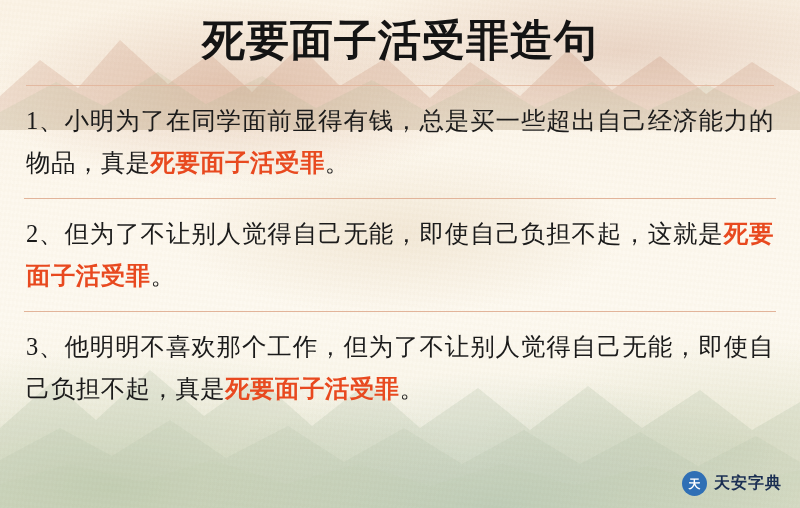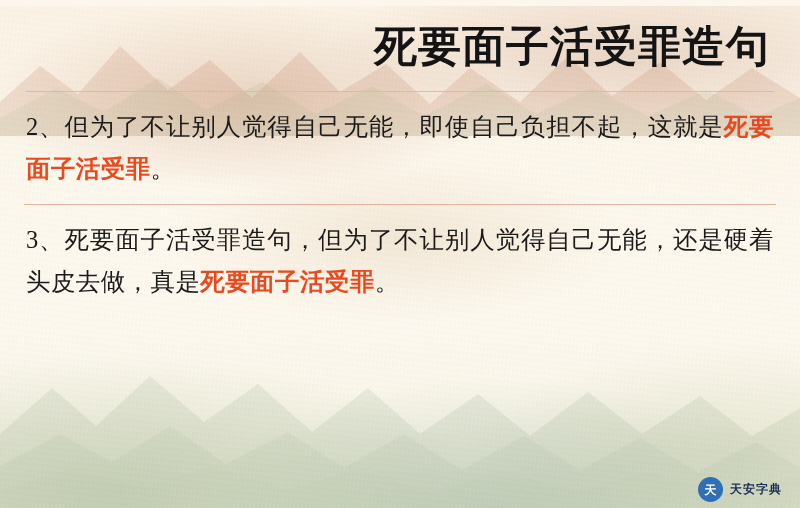--- a/index.html
+++ b/index.html
@@ -47,23 +47,23 @@
   }
 
   .content {
     position: relative;
     z-index: 3;
     padding: 0 24px;
     box-sizing: border-box;
   }
 
   .title {
-    margin: 6px;
+    margin: 0;
     padding-top: 16px;
-    text-align: right;
+    text-align: center;
     font-size: 43px;
     line-height: 1.18;
     font-weight: 700;
     color: #141414;
     letter-spacing: 1px;
     font-family: "Liberation Serif", "DejaVu Serif", serif;
   }
 
   .divider {
     height: 1px;
@@ -109,21 +109,21 @@
     display: flex;
     align-items: center;
     justify-content: center;
     color: #ffffff;
     font-size: 12px;
     font-weight: 700;
     font-family: "Liberation Serif", "DejaVu Serif", serif;
     line-height: 1;
   }
   .logo-text {
-    font-size: 12px;
+    font-size: 16px;
     font-weight: 700;
     color: #1a2e52;
     letter-spacing: 1px;
     font-family: "Liberation Serif", "DejaVu Serif", serif;
   }
 </style>
 </head>
 <body>
 
 <div class="page">
@@ -146,24 +146,25 @@
   <div class="grain"></div>
 
   <div class="content">
 
     <h1 class="title">死要面子活受罪造句</h1>
 
     <div class="divider"></div>
 
     <ul class="sentences">
 
+      <li class="sentence"><span>1、</span><span>小明为了在同学面前显得有钱，总是买一些超出自己经济能力的物品，真是</span><span class="hl">死要面子活受罪</span><span>。</span></li>
 
       <li class="sentence"><span>2、</span><span>但为了不让别人觉得自己无能，即使自己负担不起，这就是</span><span class="hl">死要面子活受罪</span><span>。</span></li>
 
-      <li class="sentence"><span>3、</span><span>死要面子活受罪造句，但为了不让别人觉得自己无能，还是硬着头皮去做，真是</span><span class="hl">死要面子活受罪</span><span>。</span></li>
+      <li class="sentence"><span>3、</span><span>他明明不喜欢那个工作，但为了不让别人觉得自己无能，即使自己负担不起，真是</span><span class="hl">死要面子活受罪</span><span>。</span></li>
 
     </ul>
   </div>
 
   <div class="footer">
     <span class="logo-mark">天</span>
     <span class="logo-text">天安字典</span>
   </div>
 
 </div>

